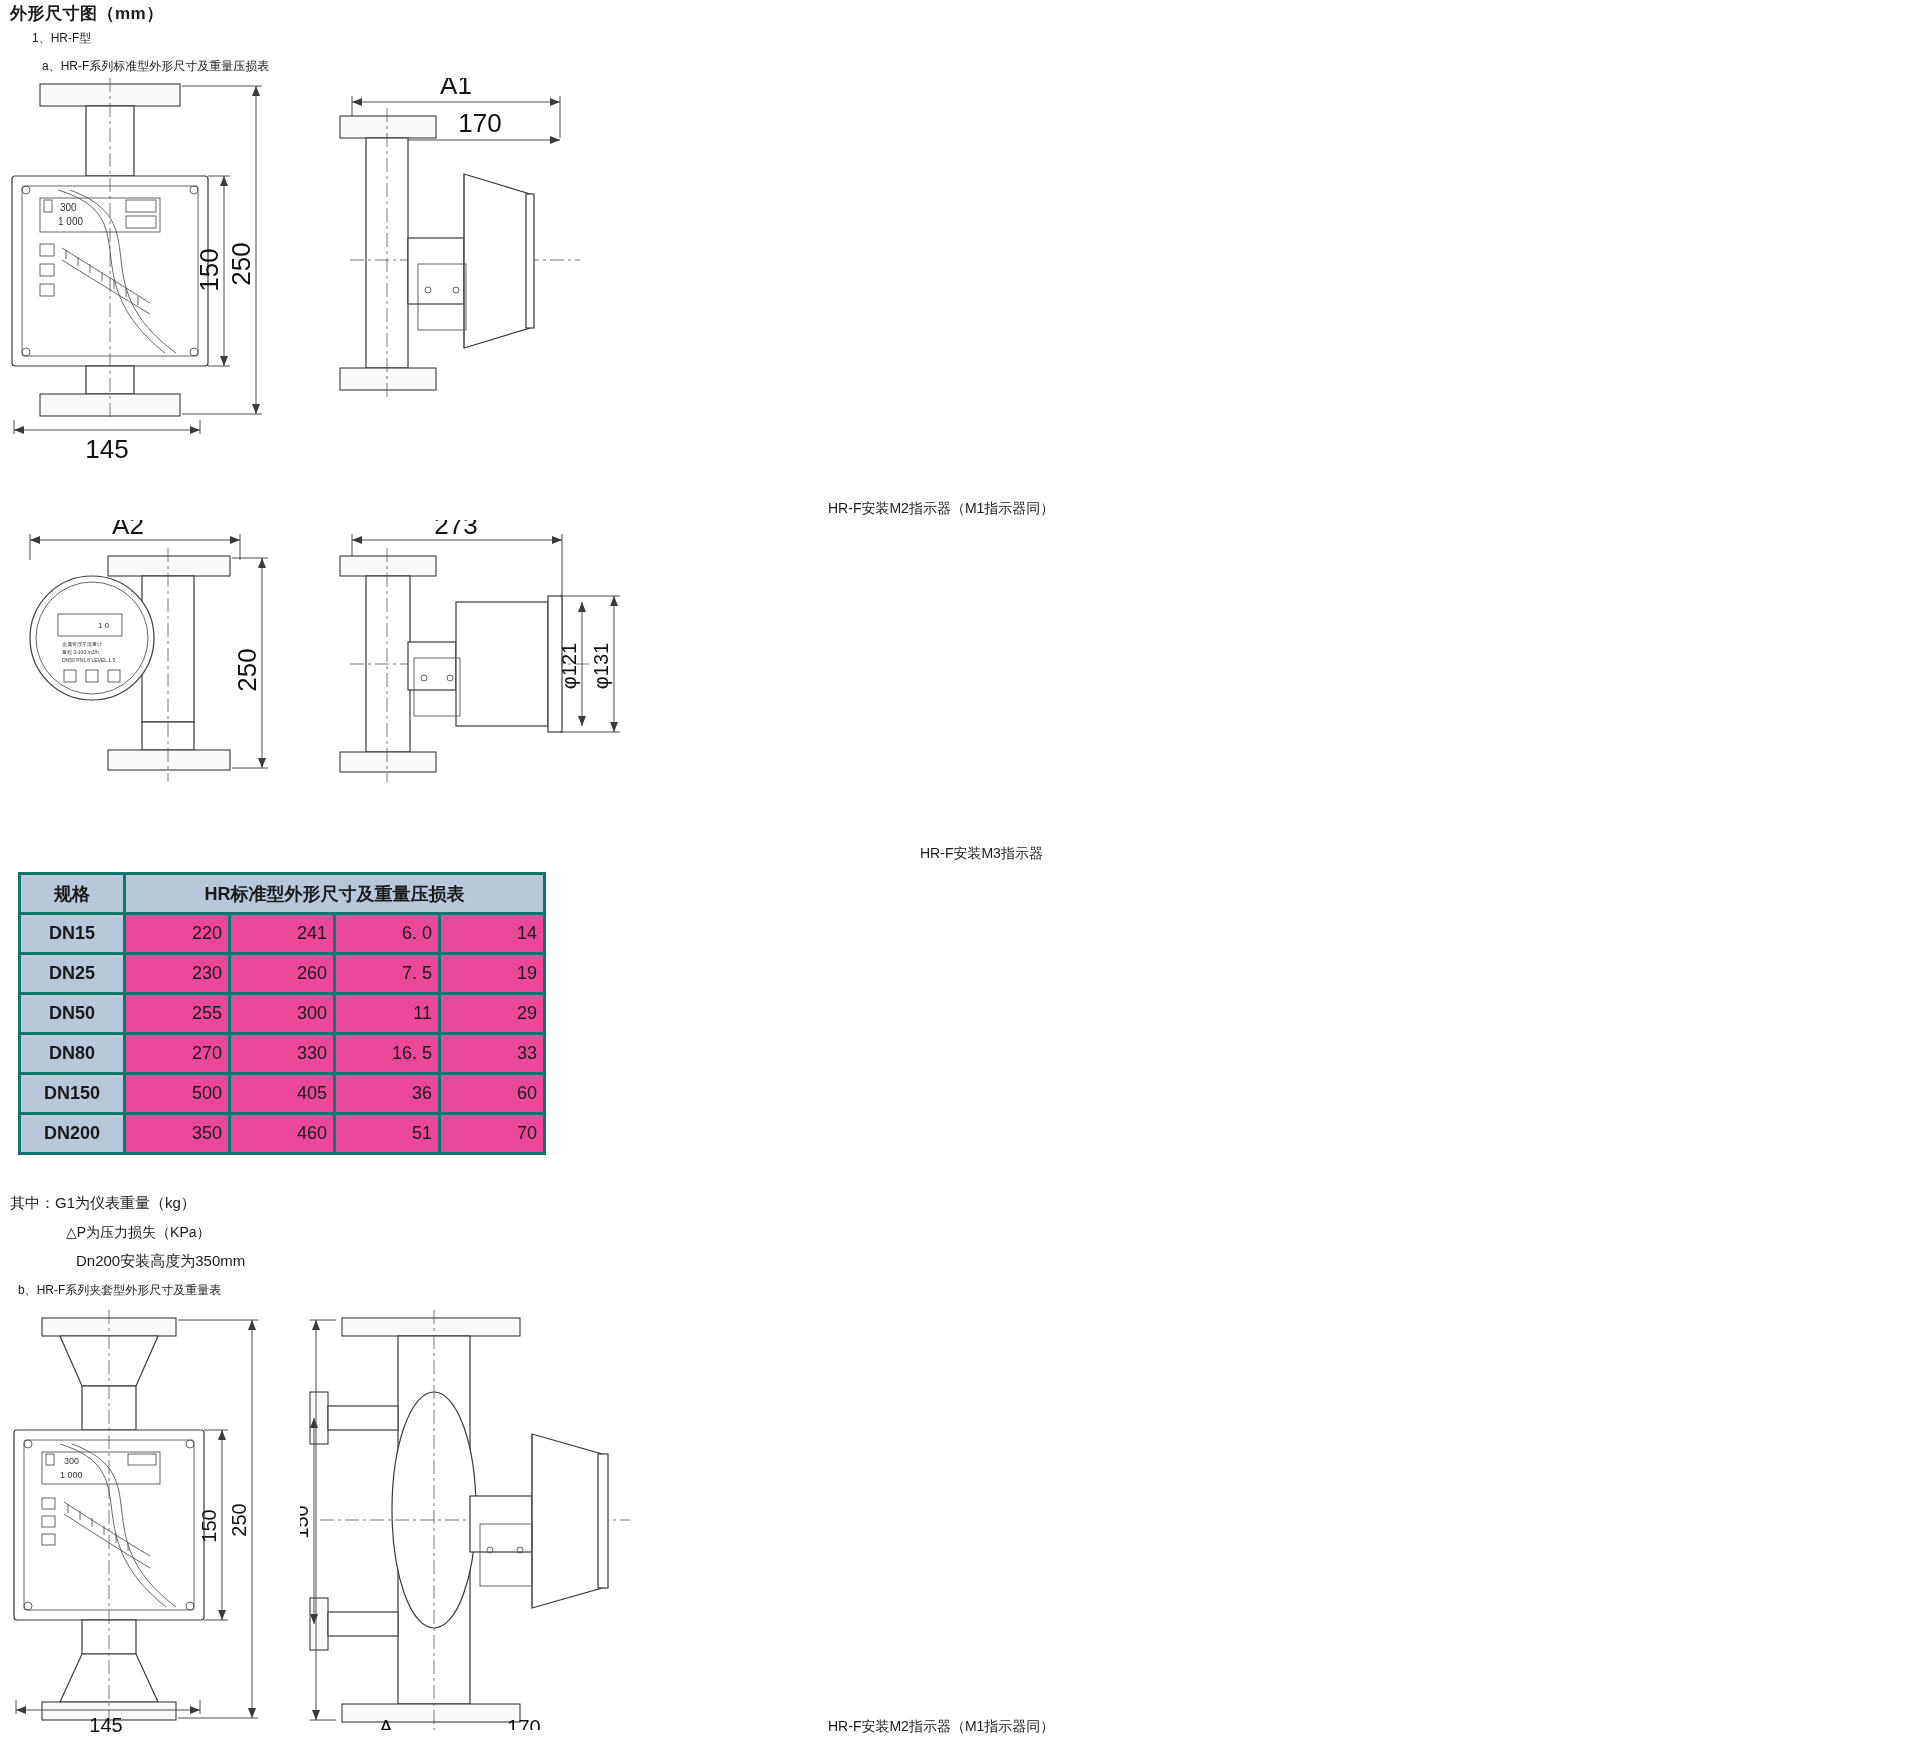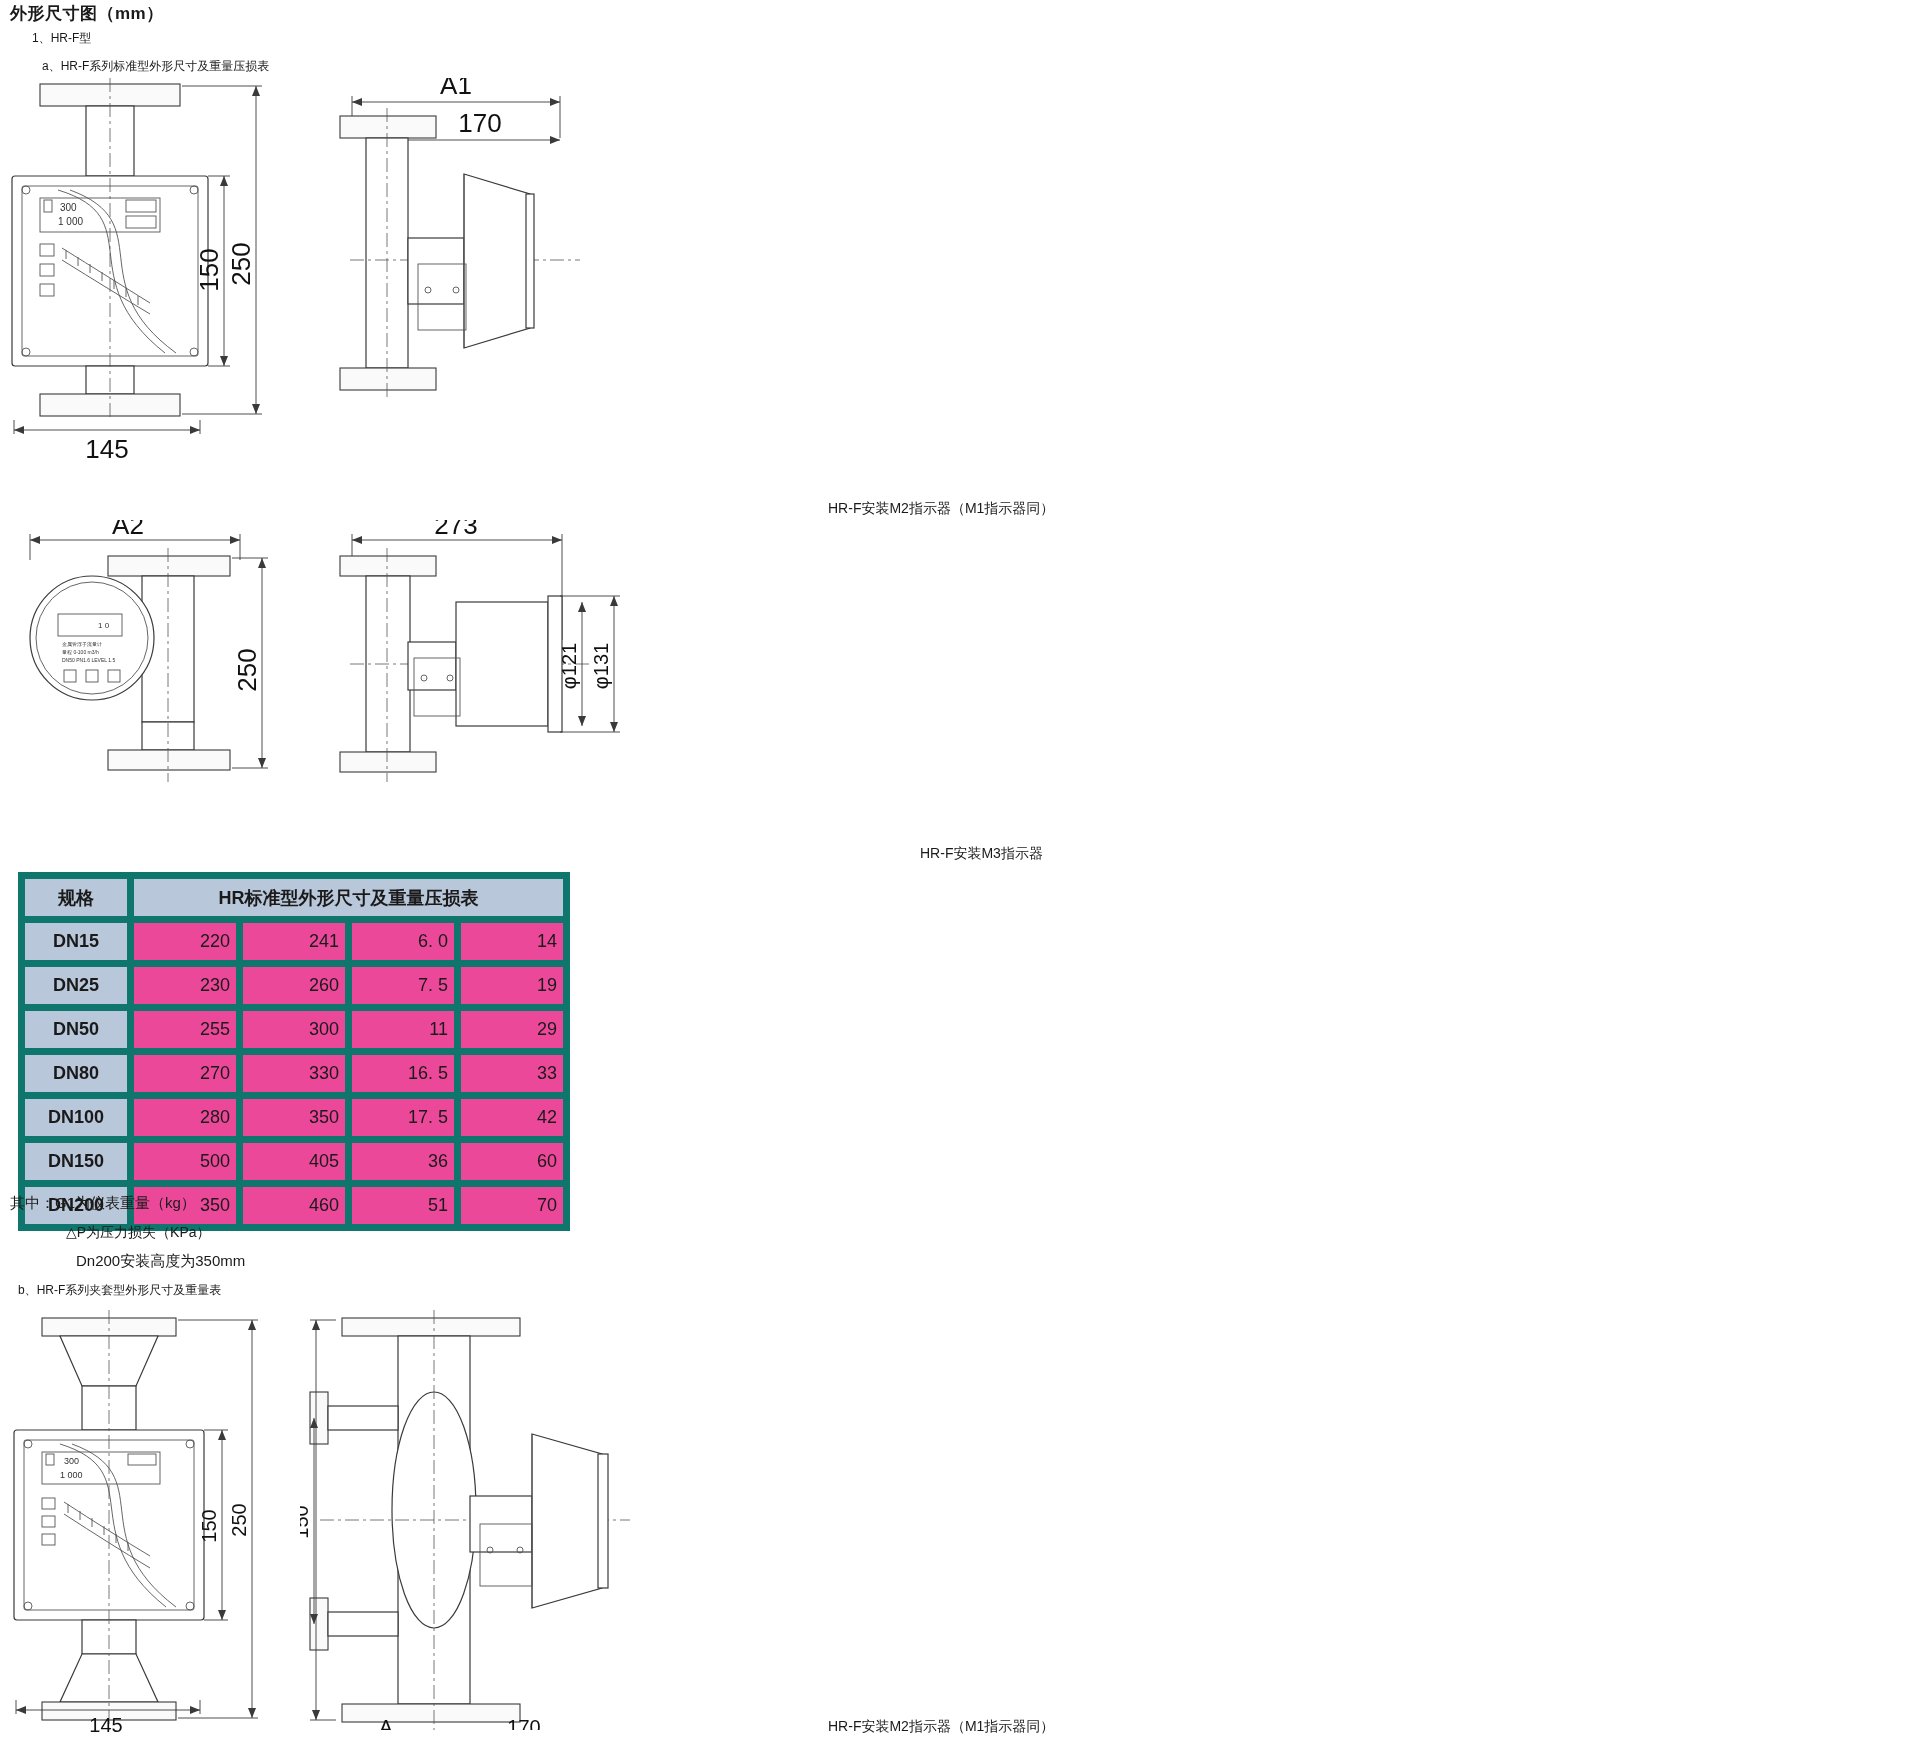--- a/index.html
+++ b/index.html
@@ -18,21 +18,21 @@
   .thin{stroke:#555;fill:none;stroke-width:.9;}
   .center{stroke:#555;fill:none;stroke-width:.8;stroke-dasharray:14 4 3 4;}
   .fillwhite{fill:#ffffff;stroke:#3a3a3a;stroke-width:1.2;}
   .filllt{fill:#fafafa;stroke:#3a3a3a;stroke-width:1.1;}
   .dimline{stroke:#3a3a3a;stroke-width:.9;fill:none;}
   .tinytxt{font-size:5px;fill:#333;font-family:"Liberation Sans",sans-serif;}
   .dimtxt{font-size:26px;fill:#111;font-family:"Liberation Sans",sans-serif;}
   .dimtxt-sm{font-size:20px;fill:#111;font-family:"Liberation Sans",sans-serif;}
 
   table.spec{border-collapse:collapse;font-size:18px;}
-  table.spec td{border:7px solid #0f766e;padding:3px 6px;height:31px;text-align:center;}
+  table.spec td{border:3px solid #0f766e;padding:3px 6px;height:31px;text-align:center;}
   table.spec td.hdr{background:#b9c7da;font-weight:bold;}
   table.spec td.rowhdr{background:#b9c7da;font-weight:bold;width:90px;}
   table.spec td.cell{background:#ec4899;width:90px;text-align:right;}
   table.spec td.sym{background:#eaf2fa;font-weight:bold;}
 </style>
 </head>
 <body>
 
 <div class="page">
 
@@ -254,27 +254,20 @@
         <td class="cell">300</td>
         <td class="cell">11</td>
         <td class="cell">29</td>
       </tr>
       <tr>
         <td class="rowhdr">DN80</td>
         <td class="cell">270</td>
         <td class="cell">330</td>
         <td class="cell">16. 5</td>
         <td class="cell">33</td>
-      </tr>
-      <tr>
-        <td class="rowhdr">DN100</td>
-        <td class="cell">280</td>
-        <td class="cell">350</td>
-        <td class="cell">17. 5</td>
-        <td class="cell">42</td>
       </tr>
       <tr>
         <td class="rowhdr">DN150</td>
         <td class="cell">500</td>
         <td class="cell">405</td>
         <td class="cell">36</td>
         <td class="cell">60</td>
       </tr>
       <tr>
         <td class="rowhdr">DN200</td>

